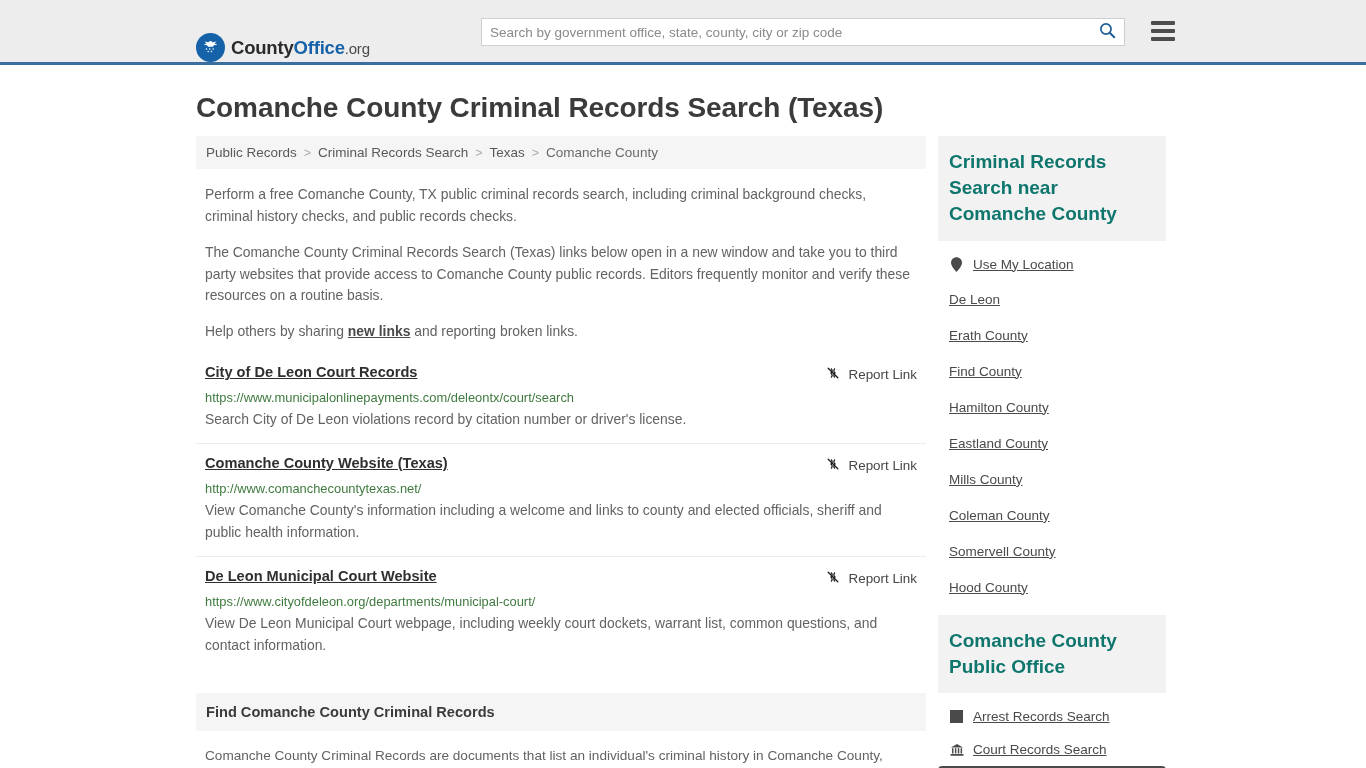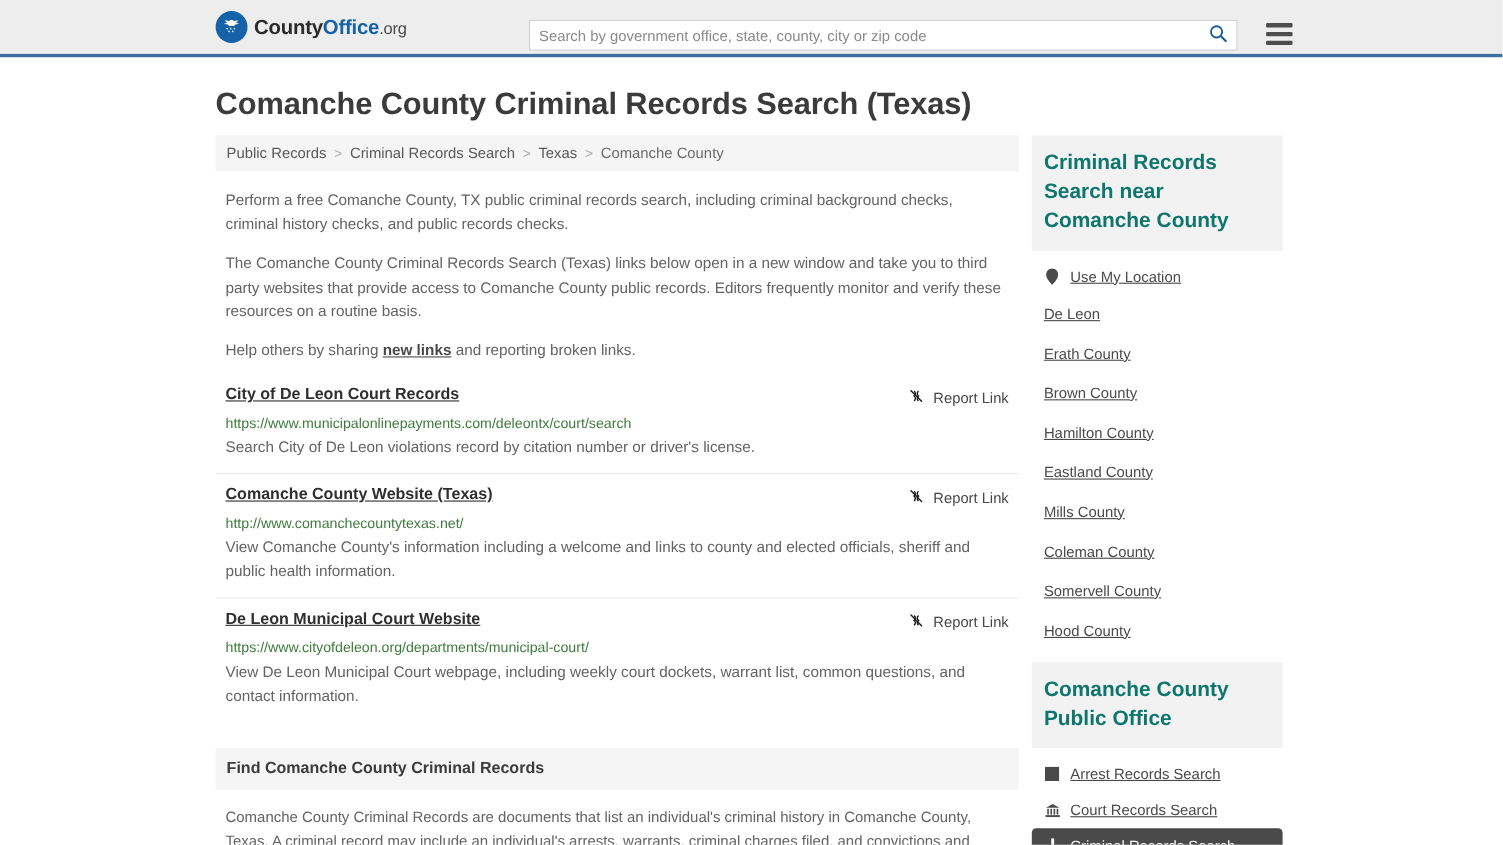--- a/index.html
+++ b/index.html
@@ -6,25 +6,25 @@
   html, body {
     margin: 0; padding: 0;
     width: 1366px; height: 768px;
     overflow: hidden;
     background: #ffffff;
     font-family: "Liberation Sans", sans-serif;
   }
 
   
   .site-header {
-    height: 52px;
+    height: 65px;
     background: #ededed;
     border-bottom: 3px solid #3a6f9f;
     display: flex;
-    align-items: center;
+    align-items: flex-end;
     position: relative;
   }
   .logo-wrap {
     display: flex;
     align-items: center;
     margin-left: 196px;
     text-decoration: none;
   }
   .logo-badge {
     width: 29px; height: 29px;
@@ -385,21 +385,21 @@
             <span class="side-item-label">Use My Location</span>
           </div>
 
           <div class="side-item-plain">
             <span class="side-item-label">De Leon</span>
           </div>
           <div class="side-item-plain">
             <span class="side-item-label">Erath County</span>
           </div>
           <div class="side-item-plain">
-            <span class="side-item-label">Brown County</span>
+            <span class="side-item-label">Find County</span>
           </div>
           <div class="side-item-plain">
             <span class="side-item-label">Hamilton County</span>
           </div>
           <div class="side-item-plain">
             <span class="side-item-label">Eastland County</span>
           </div>
           <div class="side-item-plain">
             <span class="side-item-label">Mills County</span>
           </div>

